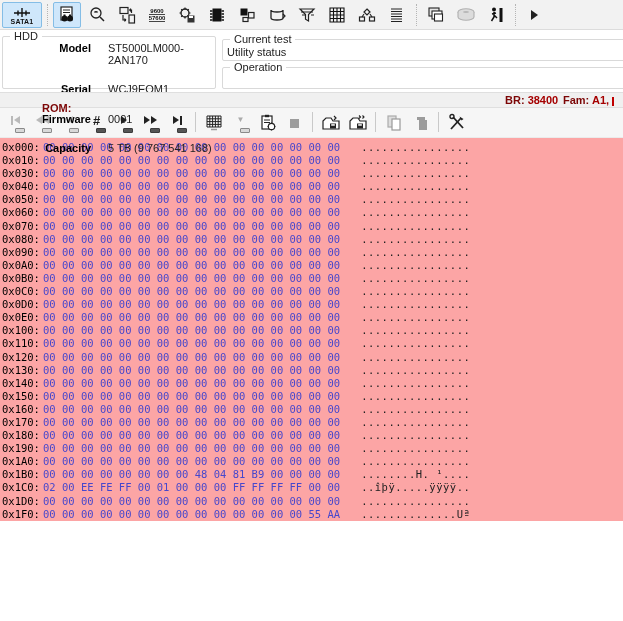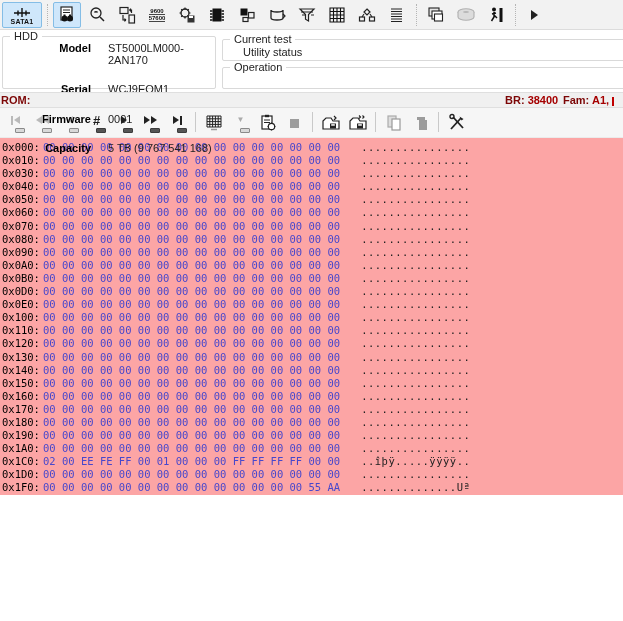--- a/index.html
+++ b/index.html
@@ -26,26 +26,26 @@
   .groupbox { position:absolute; border:1px solid #d9d9d9; border-radius:2px; }
   .gb-title { position:absolute; top:-7px; left:7px; background:#fff; padding:0 4px;
               font-size:11px; color:#222; line-height:12px; }
   .gb-hdd { left:2px; top:6px; width:214px; height:53px; }
   .gb-test { left:222px; top:9px; width:420px; height:22px; }
   .gb-oper { left:222px; top:37px; width:420px; height:22px; }
   .hdd-grid { position:absolute; left:6px; top:5px; display:grid;
               grid-template-columns:82px auto; column-gap:7px; row-gap:0; font-size:11px; line-height:12.2px;gap:17px; }
   .hdd-grid .lab { text-align:right; font-weight:bold; color:#000; }
   .hdd-grid .val { color:#222; }
-  .test-status { position:absolute; left:20px; top:6px; font-size:11px; color:#222; }
+  .test-status { position:absolute; left:4px; top:6px; font-size:11px; color:#222; }
 
   
   .status-strip { height:16px; background:#f0f0f0; border-top:1px solid #dfdfdf;
                   border-bottom:1px solid #dfdfdf; position:relative; font-size:11px; }
-  .rom-label { position:absolute; left:1px; top:1px; font-weight:bold; color:#7c0606; }
+  .rom-label { position:absolute; left:1px; top:9px; font-weight:bold; color:#7c0606;padding-left:41px; }
   .br-group  { position:absolute; left:505px; top:1px; font-weight:bold; color:#7c0606; white-space:pre; }
   .br-group .v { color:#a50000; }
   .fam-group { position:absolute; left:563px; top:1px; font-weight:bold; color:#7c0606; white-space:pre; }
   .fam-group .v { color:#a50000; }
   .clip-sliver { display:inline-block; width:2px; height:9px; background:#c00000; vertical-align:middle; }
 
   
   .toolbar-hex { height:30px; background:#f6f6f6; border-bottom:1px solid #ebebeb;
                  display:flex; align-items:flex-start; padding:2px 2px 0 2px; }
   .hbtn { width:27px; height:26px; display:flex; flex-direction:column; align-items:center;
@@ -406,29 +406,31 @@
     <div class="hex-row"><span class="hex-addr">0x010:</span><span class="hex-bytes">00 00 00 00 00 00 00 00 00 00 00 00 00 00 00 00</span><span class="hex-ascii">................</span></div>
     <div class="hex-row"><span class="hex-addr">0x030:</span><span class="hex-bytes">00 00 00 00 00 00 00 00 00 00 00 00 00 00 00 00</span><span class="hex-ascii">................</span></div>
     <div class="hex-row"><span class="hex-addr">0x040:</span><span class="hex-bytes">00 00 00 00 00 00 00 00 00 00 00 00 00 00 00 00</span><span class="hex-ascii">................</span></div>
     <div class="hex-row"><span class="hex-addr">0x050:</span><span class="hex-bytes">00 00 00 00 00 00 00 00 00 00 00 00 00 00 00 00</span><span class="hex-ascii">................</span></div>
     <div class="hex-row"><span class="hex-addr">0x060:</span><span class="hex-bytes">00 00 00 00 00 00 00 00 00 00 00 00 00 00 00 00</span><span class="hex-ascii">................</span></div>
     <div class="hex-row"><span class="hex-addr">0x070:</span><span class="hex-bytes">00 00 00 00 00 00 00 00 00 00 00 00 00 00 00 00</span><span class="hex-ascii">................</span></div>
     <div class="hex-row"><span class="hex-addr">0x080:</span><span class="hex-bytes">00 00 00 00 00 00 00 00 00 00 00 00 00 00 00 00</span><span class="hex-ascii">................</span></div>
     <div class="hex-row"><span class="hex-addr">0x090:</span><span class="hex-bytes">00 00 00 00 00 00 00 00 00 00 00 00 00 00 00 00</span><span class="hex-ascii">................</span></div>
     <div class="hex-row"><span class="hex-addr">0x0A0:</span><span class="hex-bytes">00 00 00 00 00 00 00 00 00 00 00 00 00 00 00 00</span><span class="hex-ascii">................</span></div>
     <div class="hex-row"><span class="hex-addr">0x0B0:</span><span class="hex-bytes">00 00 00 00 00 00 00 00 00 00 00 00 00 00 00 00</span><span class="hex-ascii">................</span></div>
+    <div class="hex-row"><span class="hex-addr">0x0C0:</span><span class="hex-bytes">00 00 00 00 00 00 00 00 00 00 00 00 00 00 00 00</span><span class="hex-ascii">................</span></div>
     <div class="hex-row"><span class="hex-addr">0x0D0:</span><span class="hex-bytes">00 00 00 00 00 00 00 00 00 00 00 00 00 00 00 00</span><span class="hex-ascii">................</span></div>
     <div class="hex-row"><span class="hex-addr">0x0E0:</span><span class="hex-bytes">00 00 00 00 00 00 00 00 00 00 00 00 00 00 00 00</span><span class="hex-ascii">................</span></div>
     <div class="hex-row"><span class="hex-addr">0x100:</span><span class="hex-bytes">00 00 00 00 00 00 00 00 00 00 00 00 00 00 00 00</span><span class="hex-ascii">................</span></div>
     <div class="hex-row"><span class="hex-addr">0x110:</span><span class="hex-bytes">00 00 00 00 00 00 00 00 00 00 00 00 00 00 00 00</span><span class="hex-ascii">................</span></div>
     <div class="hex-row"><span class="hex-addr">0x120:</span><span class="hex-bytes">00 00 00 00 00 00 00 00 00 00 00 00 00 00 00 00</span><span class="hex-ascii">................</span></div>
     <div class="hex-row"><span class="hex-addr">0x130:</span><span class="hex-bytes">00 00 00 00 00 00 00 00 00 00 00 00 00 00 00 00</span><span class="hex-ascii">................</span></div>
     <div class="hex-row"><span class="hex-addr">0x140:</span><span class="hex-bytes">00 00 00 00 00 00 00 00 00 00 00 00 00 00 00 00</span><span class="hex-ascii">................</span></div>
     <div class="hex-row"><span class="hex-addr">0x150:</span><span class="hex-bytes">00 00 00 00 00 00 00 00 00 00 00 00 00 00 00 00</span><span class="hex-ascii">................</span></div>
     <div class="hex-row"><span class="hex-addr">0x160:</span><span class="hex-bytes">00 00 00 00 00 00 00 00 00 00 00 00 00 00 00 00</span><span class="hex-ascii">................</span></div>
     <div class="hex-row"><span class="hex-addr">0x170:</span><span class="hex-bytes">00 00 00 00 00 00 00 00 00 00 00 00 00 00 00 00</span><span class="hex-ascii">................</span></div>
     <div class="hex-row"><span class="hex-addr">0x180:</span><span class="hex-bytes">00 00 00 00 00 00 00 00 00 00 00 00 00 00 00 00</span><span class="hex-ascii">................</span></div>
     <div class="hex-row"><span class="hex-addr">0x190:</span><span class="hex-bytes">00 00 00 00 00 00 00 00 00 00 00 00 00 00 00 00</span><span class="hex-ascii">................</span></div>
     <div class="hex-row"><span class="hex-addr">0x1A0:</span><span class="hex-bytes">00 00 00 00 00 00 00 00 00 00 00 00 00 00 00 00</span><span class="hex-ascii">................</span></div>
+    <div class="hex-row"><span class="hex-addr">0x1B0:</span><span class="hex-bytes">00 00 00 00 00 00 00 00 48 04 81 B9 00 00 00 00</span><span class="hex-ascii">........H. ¹....</span></div>
     <div class="hex-row"><span class="hex-addr">0x1C0:</span><span class="hex-bytes">02 00 EE FE FF 00 01 00 00 00 FF FF FF FF 00 00</span><span class="hex-ascii">..îþÿ.....ÿÿÿÿ..</span></div>
     <div class="hex-row"><span class="hex-addr">0x1D0:</span><span class="hex-bytes">00 00 00 00 00 00 00 00 00 00 00 00 00 00 00 00</span><span class="hex-ascii">................</span></div>
     <div class="hex-row"><span class="hex-addr">0x1F0:</span><span class="hex-bytes">00 00 00 00 00 00 00 00 00 00 00 00 00 00 55 AA</span><span class="hex-ascii">..............Uª</span></div>
   </div>
 
 </body></html>

